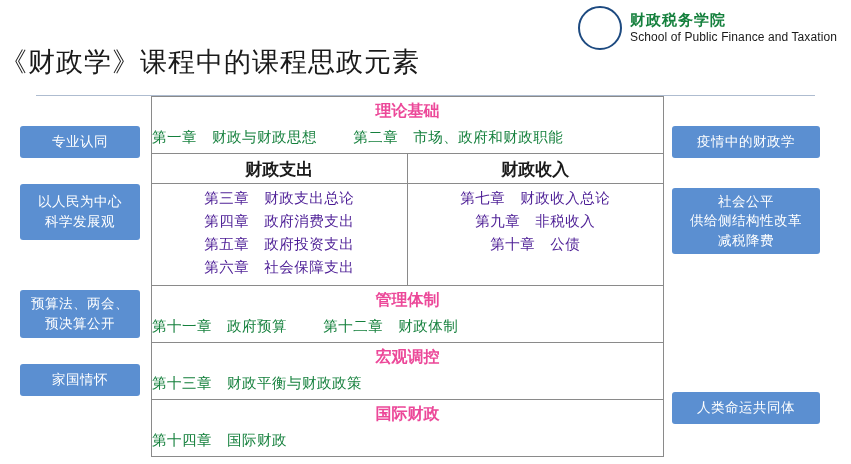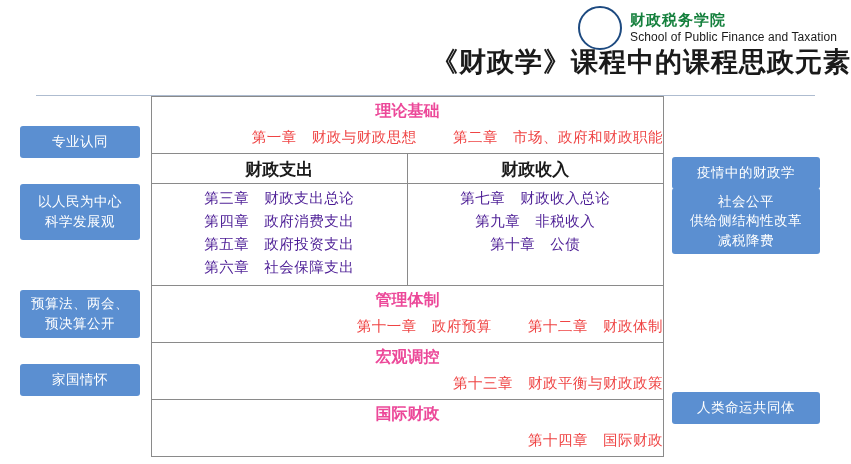--- a/index.html
+++ b/index.html
@@ -64,24 +64,24 @@
     color: #1a1a1a;
     letter-spacing: .1px;
   }
 
   
   .title {
     position: absolute;
     left: 0;
     top: 44px;
     width: 851px;
-    text-align: right;
+    text-align: left;
     font-family: "DejaVu Serif", serif;
     font-size: 27px;
-    font-weight: bold;
+    font-weight: normal;
     color: #1a1a1a;
     letter-spacing: 1px;
   }
 
   
   .center-box {
     position: absolute;
     left: 151px;
     top: 96px;
     width: 513px;
@@ -95,24 +95,24 @@
   .row:last-child { border-bottom: none; }
   .sec-head {
     text-align: center;
     font-family: "DejaVu Serif", serif;
     font-size: 16px;
     font-weight: bold;
     color: #ec4899;
     padding: 4px 0 3px;
   }
   .sec-line {
-    text-align: right;
+    text-align: left;
     font-family: "DejaVu Serif", serif;
     font-size: 14.5px;
-    color: #ef4444;
+    color: #15803d;
     padding: 3px 0 6px;
     letter-spacing: .5px;
   }
   .sec-line .gap { display: inline-block; width: 26px; }
 
   .two-col {
     display: flex;
   }
   .col {
     flex: 1 1 50%;
@@ -157,21 +157,21 @@
     letter-spacing: .5px;
     box-sizing: border-box;
     padding: 4px 6px;
   }
 
   .chip-l1 { left: 20px;  top: 126px; width: 120px; height: 32px; }
   .chip-l2 { left: 20px;  top: 184px; width: 120px; height: 56px; }
   .chip-l3 { left: 20px;  top: 290px; width: 120px; height: 48px; }
   .chip-l4 { left: 20px;  top: 364px; width: 120px; height: 32px; }
 
-  .chip-r1 { left: 672px; top: 126px; width: 148px; height: 32px; margin-top: 31px; }
+  .chip-r1 { left: 672px; top: 126px; width: 148px; height: 32px; }
   .chip-r2 { left: 672px; top: 188px; width: 148px; height: 66px; }
   .chip-r3 { left: 672px; top: 288px; width: 148px; height: 50px; }
   .chip-r4 { left: 672px; top: 392px; width: 148px; height: 32px; }
 
   
   .rule {
     position: absolute;
     left: 36px;
     top: 95px;
     width: 779px;

